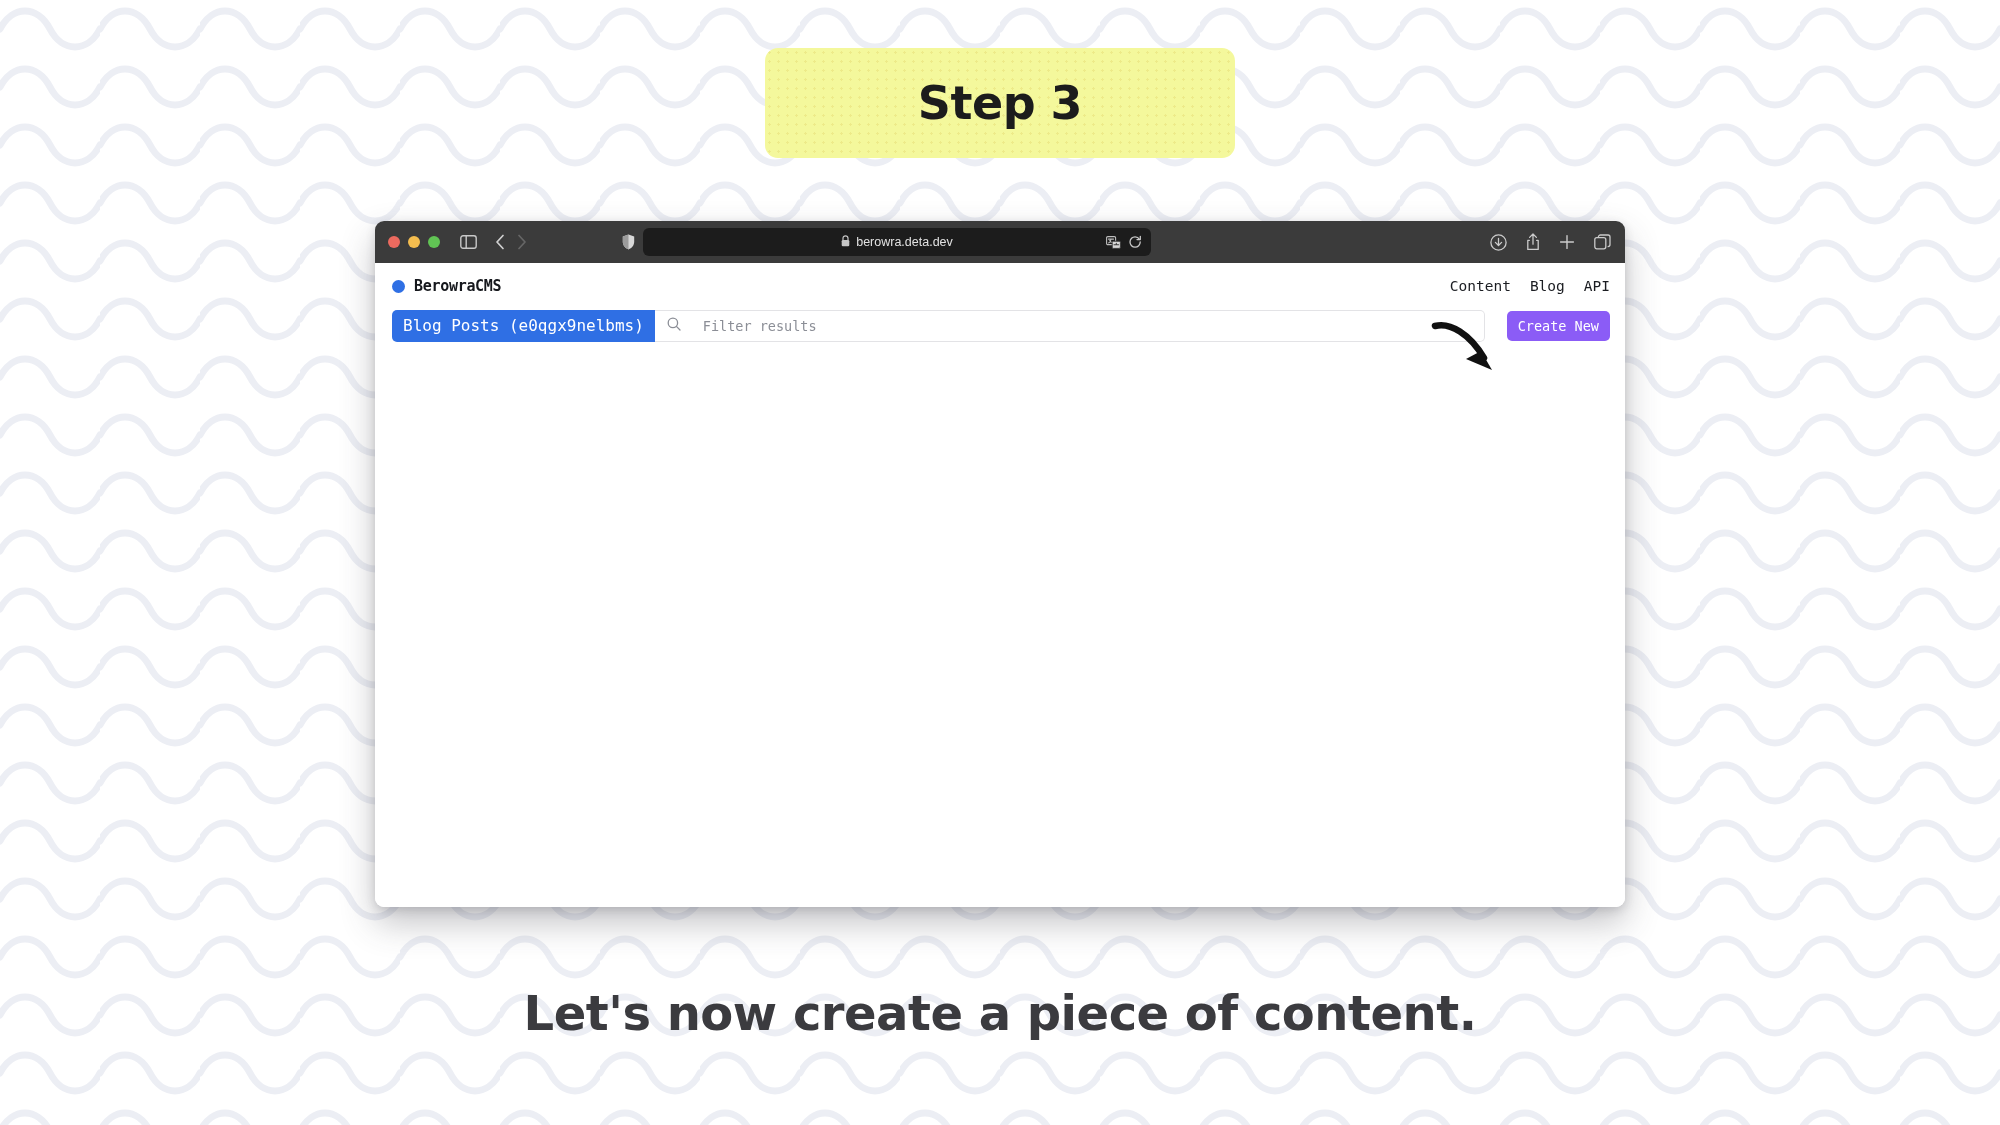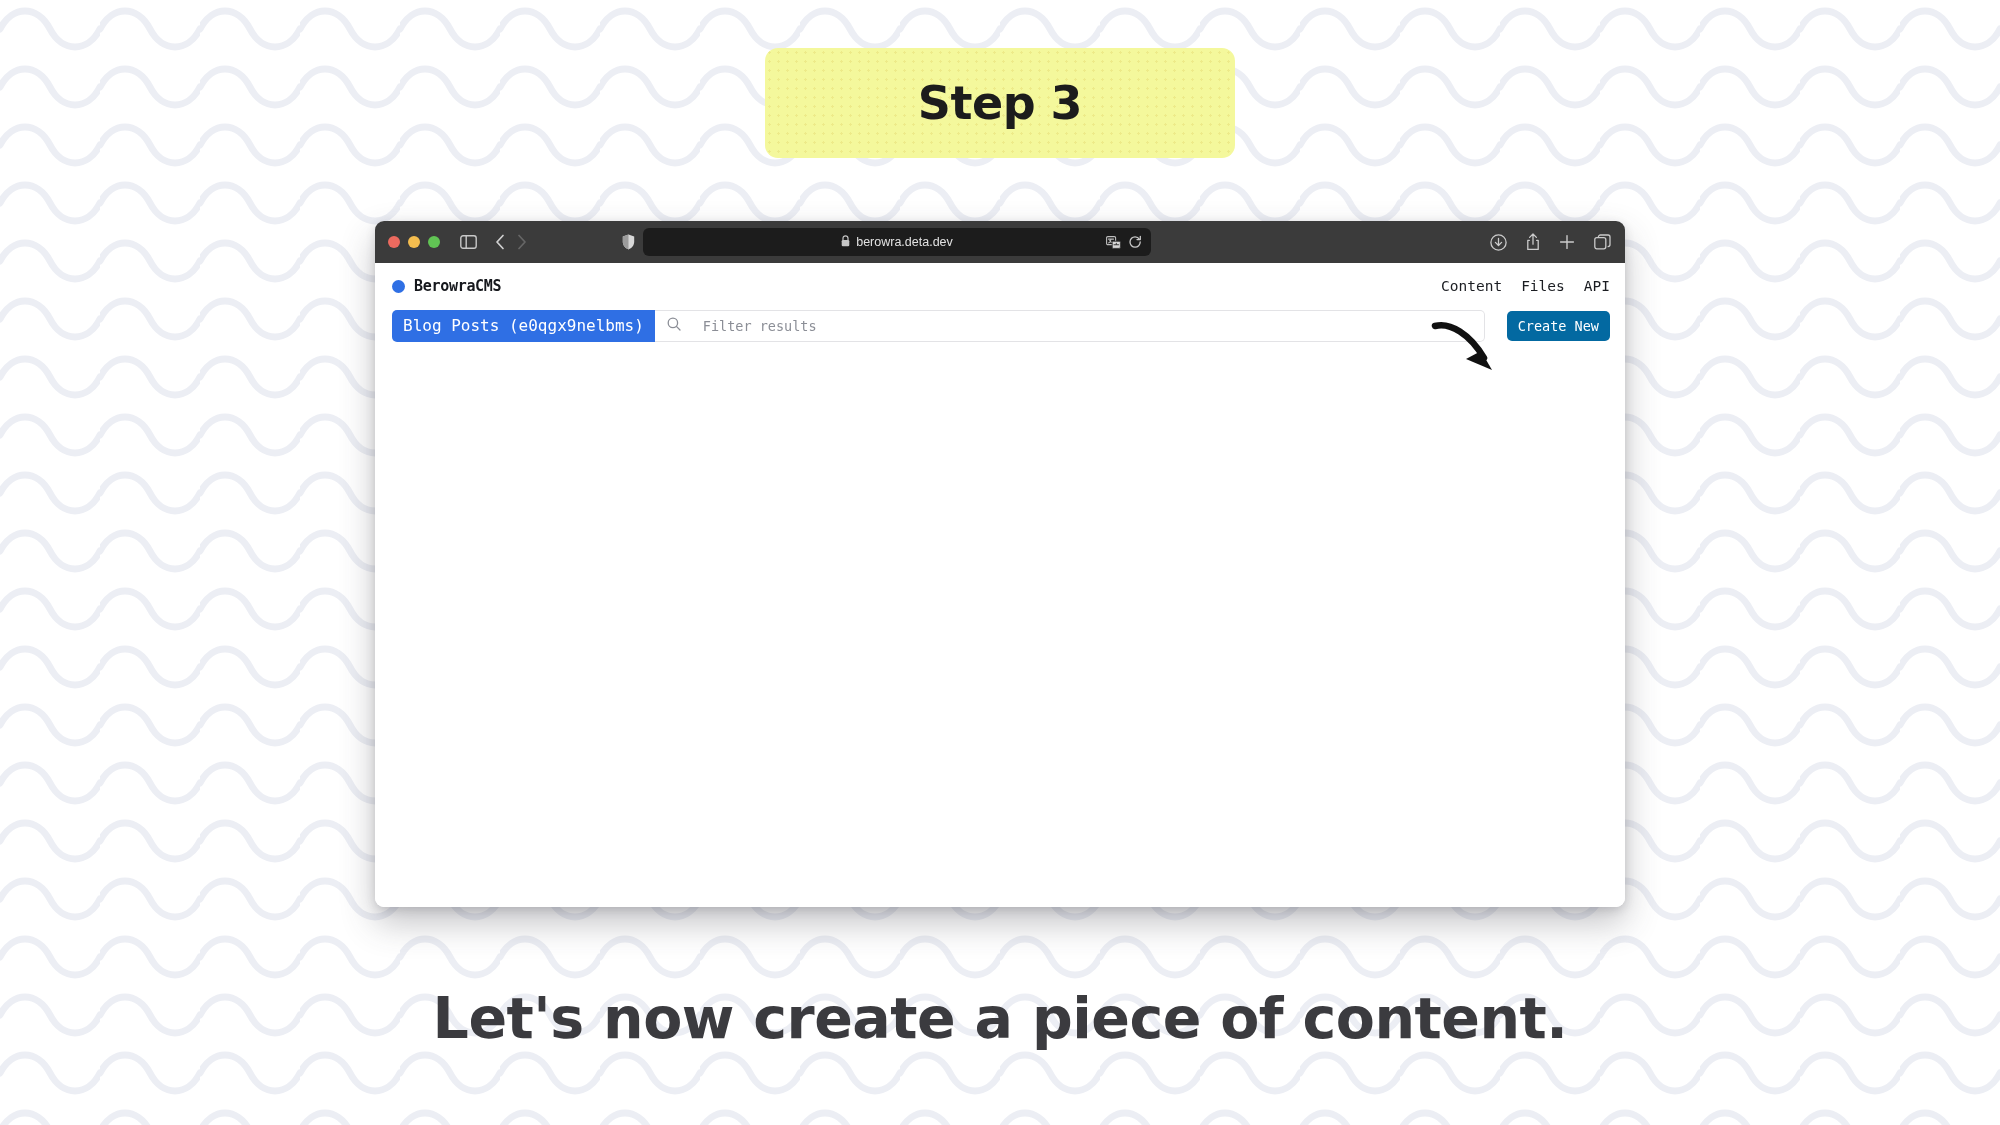--- a/index.html
+++ b/index.html
@@ -205,21 +205,21 @@
     flex: 1;
     font-family: "DejaVu Sans Mono", monospace;
     font-size: 13.5px;
     color: #1b1d22;
     background: transparent;
   }
   #filter-input::placeholder { color: #8b8e96; }
 
   #create-new-button {
     margin-left: 22px;
-    background: #0369a1;
+    background: #8b5cf6;
     color: #ffffff;
     font-family: "DejaVu Sans Mono", monospace;
     font-size: 13.5px;
     height: 30px;
     padding: 0 11px;
     border: none;
     border-radius: 5px;
     cursor: pointer;
     white-space: nowrap;
   }
@@ -239,21 +239,21 @@
 
   
   #caption {
     position: absolute;
     left: 0;
     top: 985px;
     width: 2000px;
     text-align: center;
     font-family: "DejaVu Sans", sans-serif;
     font-weight: bold;
-    font-size: 57px;
+    font-size: 48px;
     color: #3b3b3f;
     letter-spacing: -0.5px;
     z-index: 5;
   }
 </style>
 </head>
 <body>
 
 <svg id="wave-bg" viewBox="0 0 2000 1125" preserveAspectRatio="none" xmlns="http://www.w3.org/2000/svg">
   <defs>
@@ -363,21 +363,21 @@
 
   <div id="app-area">
 
     <div id="app-header">
       <div id="brand">
         <span id="brand-dot"></span>
         <span id="brand-name">BerowraCMS</span>
       </div>
       <div id="app-nav">
         <a class="nav-link" href="#">Content</a>
-        <a class="nav-link" href="#">Files</a>
+        <a class="nav-link" href="#">Blog</a>
         <a class="nav-link" href="#">API</a>
       </div>
     </div>
 
     <div id="filter-row">
       <button id="collection-tag">Blog Posts (e0qgx9nelbms)</button>
 
       <div id="filter-field">
         <span>
           <svg width="14" height="14" viewBox="0 0 14 14" fill="none" xmlns="http://www.w3.org/2000/svg">

